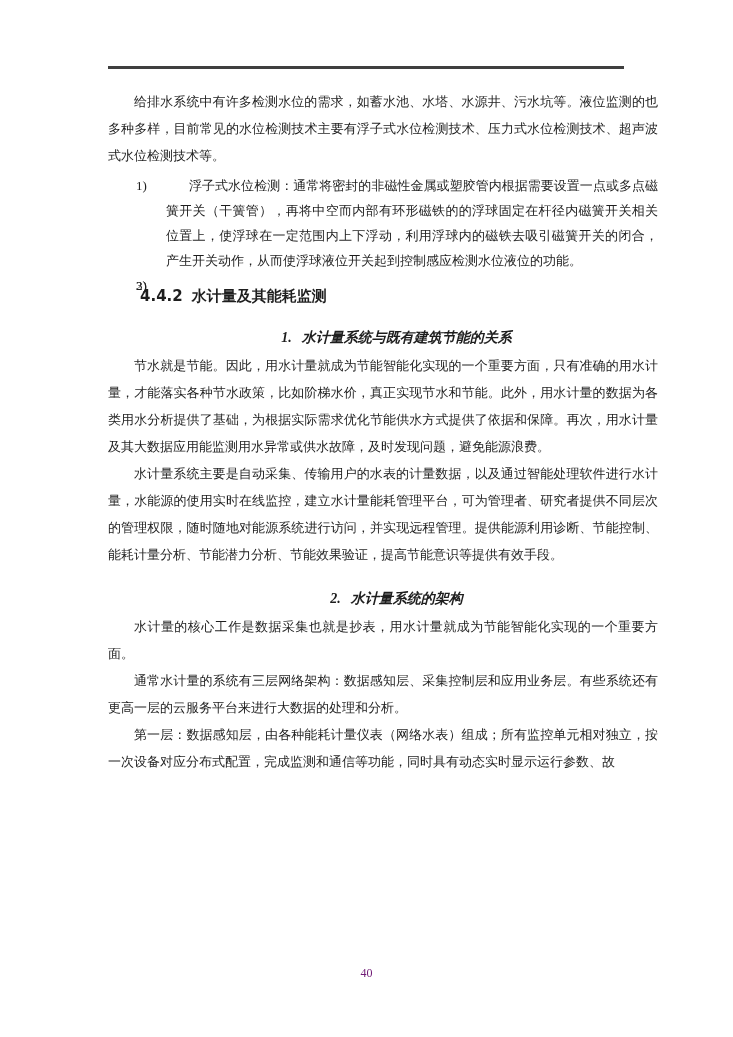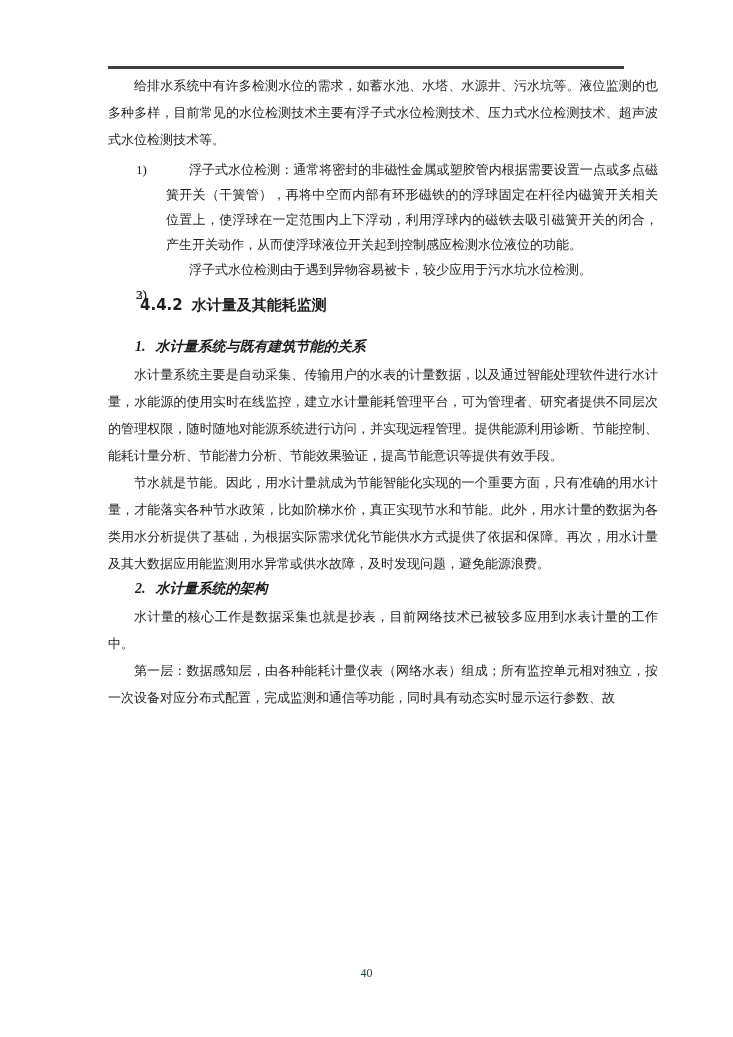--- a/index.html
+++ b/index.html
@@ -9,93 +9,93 @@
     background:#ffffff;
     overflow:hidden;
     font-family:"Liberation Serif","DejaVu Serif",serif;
     color:#1e1e1e;
   }
   .header-rule{
     position:absolute;left:108px;top:66px;
     width:516px;height:3px;background:#3f3f3f;
   }
   .content{
-    position:absolute;left:108px;top:72px;width:550px;
+    position:absolute;left:108px;top:88px;width:550px;
     font-size:13px;line-height:27px;
     text-align:justify;
   }
   p.para{margin:0;text-indent:26px;}
   .numbered-list{margin-top:4px;line-height:25px;}
   .list-item{position:relative;padding-left:58px;}
   .li-marker{position:absolute;left:28px;top:0;}
   .li-text,.li-note{text-indent:23px;}
   .li-note:empty{display:none;}
   .section-heading{
     margin:12px 0 0 32px;
     font-family:"DejaVu Sans","Liberation Sans",sans-serif;
     font-size:15px;font-weight:bold;line-height:22px;
     text-align:left;
   }
   .section-heading .num{margin-right:9px;}
   .sub-heading{
     margin:20px 0 3px 27px;
     font-size:14px;font-weight:bold;font-style:italic;line-height:22px;
-    text-align:left;
+    text-align:center;
   }
-  .sub-heading.second{margin-top:1px;}
+  .sub-heading.second{margin-top:20px;}
   .sub-heading .num{margin-right:10px;}
   .page-number{
     position:absolute;left:0;right:0;top:966px;
-    text-align:center;font-size:12px;color:#14532d;
+    text-align:center;font-size:12px;color:#701a75;
   }
 </style>
 </head>
 <body>
 
 <div class="page">
 
   <div class="header-rule"></div>
 
   <div class="content">
 
     <p class="para">给排水系统中有许多检测水位的需求，如蓄水池、水塔、水源井、污水坑等。液位监测的也多种多样，目前常见的水位检测技术主要有浮子式水位检测技术、压力式水位检测技术、超声波式水位检测技术等。</p>
 
     <div class="numbered-list">
 
       <div class="list-item">
         <span class="li-marker">1)</span>
         <div class="li-text">浮子式水位检测：通常将密封的非磁性金属或塑胶管内根据需要设置一点或多点磁簧开关（干簧管），再将中空而内部有环形磁铁的的浮球固定在杆径内磁簧开关相关位置上，使浮球在一定范围内上下浮动，利用浮球内的磁铁去吸引磁簧开关的闭合，产生开关动作，从而使浮球液位开关起到控制感应检测水位液位的功能。</div>
-        <div class="li-note">浮子式水位检测由于遇到异物容易被卡，较少应用于污水坑水位检测。</div>
       </div>
 
       <div class="list-item">
         <span class="li-marker">2)</span>
       </div>
 
       <div class="list-item">
         <span class="li-marker">3)</span>
       </div>
 
     </div>
 
     <h2 class="section-heading">
       <span class="num">4.4.2</span><span>水计量及其能耗监测</span>
     </h2>
 
     <h3 class="sub-heading">
       <span class="num">1.</span><span>水计量系统与既有建筑节能的关系</span>
     </h3>
 
+    <p class="para">节水就是节能。因此，用水计量就成为节能智能化实现的一个重要方面，只有准确的用水计量，才能落实各种节水政策，比如阶梯水价，真正实现节水和节能。此外，用水计量的数据为各类用水分析提供了基础，为根据实际需求优化节能供水方式提供了依据和保障。再次，用水计量及其大数据应用能监测用水异常或供水故障，及时发现问题，避免能源浪费。</p>
     <p class="para">水计量系统主要是自动采集、传输用户的水表的计量数据，以及通过智能处理软件进行水计量，水能源的使用实时在线监控，建立水计量能耗管理平台，可为管理者、研究者提供不同层次的管理权限，随时随地对能源系统进行访问，并实现远程管理。提供能源利用诊断、节能控制、能耗计量分析、节能潜力分析、节能效果验证，提高节能意识等提供有效手段。</p>
-    <p class="para">节水就是节能。因此，用水计量就成为节能智能化实现的一个重要方面，只有准确的用水计量，才能落实各种节水政策，比如阶梯水价，真正实现节水和节能。此外，用水计量的数据为各类用水分析提供了基础，为根据实际需求优化节能供水方式提供了依据和保障。再次，用水计量及其大数据应用能监测用水异常或供水故障，及时发现问题，避免能源浪费。</p>
 
     <h3 class="sub-heading second">
       <span class="num">2.</span><span>水计量系统的架构</span>
     </h3>
 
-    <p class="para">水计量的核心工作是数据采集也就是抄表，目前网络技术已被较多应用到水表计量的工作中。</p>
+    <p class="para">水计量的核心工作是数据采集也就是抄表，用水计量就成为节能智能化实现的一个重要方面。</p>
+    <p class="para">通常水计量的系统有三层网络架构：数据感知层、采集控制层和应用业务层。有些系统还有更高一层的云服务平台来进行大数据的处理和分析。</p>
     <p class="para">第一层：数据感知层，由各种能耗计量仪表（网络水表）组成；所有监控单元相对独立，按一次设备对应分布式配置，完成监测和通信等功能，同时具有动态实时显示运行参数、故</p>
 
   </div>
 
   <div class="page-number">40</div>
 
 </div>
 
 </body></html>

